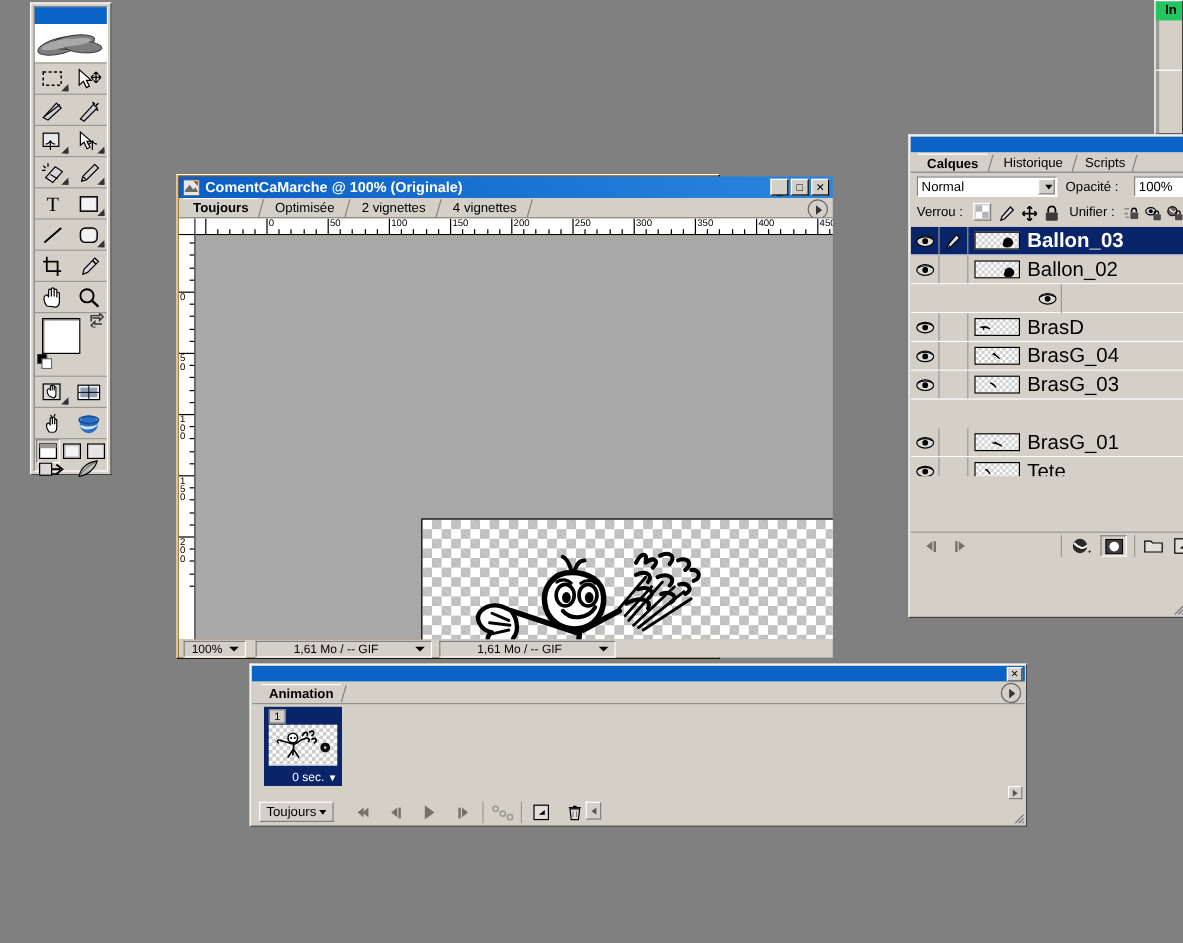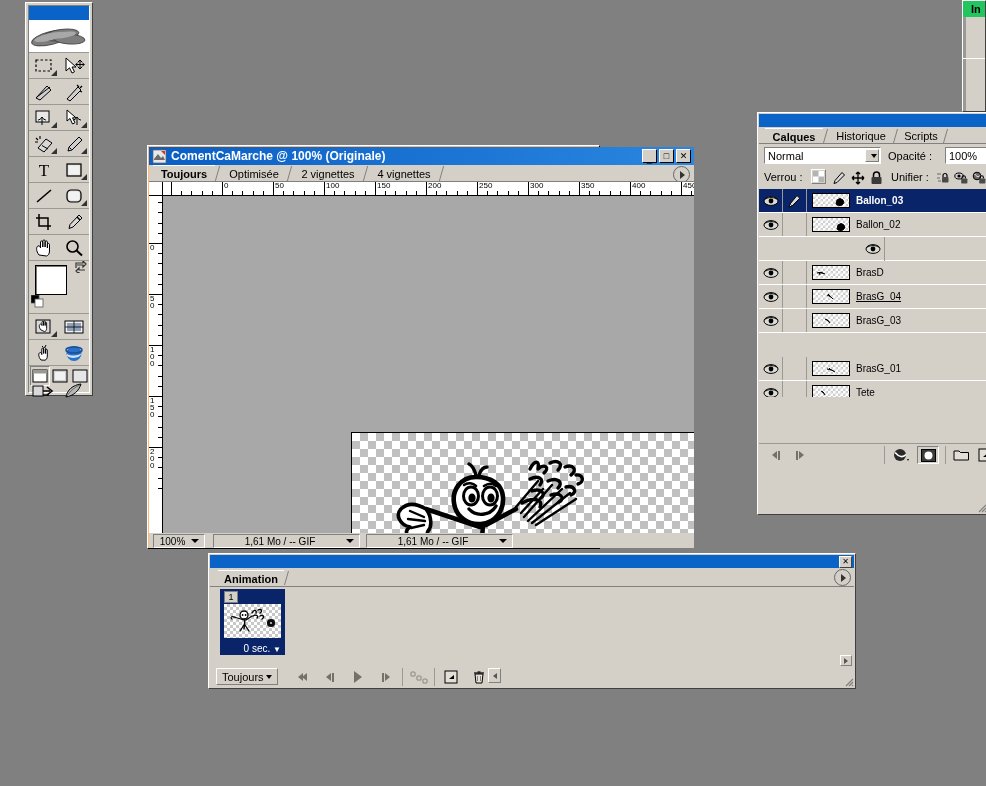--- a/index.html
+++ b/index.html
@@ -60,21 +60,21 @@
   
   #swatch-block{position:absolute;left:0;top:248px;width:60px;height:52px;}
   #sw-fg{position:absolute;left:6px;top:4px;width:30px;height:28px;background:#ffffff;border:1px solid #000;box-shadow:1px 1px 0 #7a7a74 inset;}
   #sw-bg{position:absolute;left:26px;top:18px;width:30px;height:28px;background:#dfe3d9;border:1px solid #000;z-index:-1;}
   #sw-swapp{position:absolute;right:2px;top:0px;font-size:11px;color:#333;}
   #sw-default{position:absolute;left:2px;top:34px;width:14px;height:14px;}
 
   
   #docwin{
     left:147px;top:145px;width:453px;height:404px;
-    background:#fdba74;
+    background:#a16207;
     border:1px solid;border-color:#ffffff #000000 #000000 #ffffff;
     box-sizing:border-box;
   }
   #doc-title{position:absolute;left:1px;top:1px;width:545px;height:18px;
     background:linear-gradient(to right,#0a5ec4,#2a86e0);
     display:flex;align-items:center;}
   #doc-title-text{color:#fff;font-weight:bold;font-size:12px;margin-left:4px;letter-spacing:0;}
   #doc-icon{width:15px;height:15px;margin-left:3px;flex:0 0 auto;}
   .winbtn{width:15px;height:14px;background:#d4d0c8;
     border:1px solid;border-color:#ffffff #000000 #000000 #ffffff;
@@ -137,21 +137,21 @@
      display:flex;align-items:center;justify-content:center;}
   .lk-ico{position:absolute;top:3px;}
 
   #lp-list{position:absolute;left:1px;top:76px;width:228px;height:208px;background:#d4d0c8;overflow:hidden;}
   .layerrow{position:absolute;left:0;width:228px;height:24px;box-sizing:border-box;border-bottom:1px solid #fff;display:flex;align-items:center;background:#d4d0c8;}
   .layerrow.sel{background:#0a246a;}
   .eyecell{width:23px;height:23px;flex:0 0 auto;display:flex;align-items:center;justify-content:center;
      border-right:1px solid #9a9a94;}
   .brushcell{width:23px;height:23px;flex:0 0 auto;display:flex;align-items:center;justify-content:center;border-right:1px solid #9a9a94;}
   .lthumb{width:38px;height:15px;margin-left:5px;border:1px solid #000;box-sizing:border-box;flex:0 0 auto;position:relative;overflow:hidden;}
-  .lname{margin-left:6px;font-size:10px;color:#000;}
+  .lname{margin-left:6px;font-size:17px;color:#000;}
   .layerrow.sel .lname{color:#fff;font-weight:bold;}
 
   #lp-empty{position:absolute;left:1px;top:284px;width:228px;height:46px;background:#d4d0c8;}
   #lp-bottombar{position:absolute;left:1px;top:330px;width:228px;height:22px;background:#d4d0c8;border-top:1px solid #9a9a94;}
   .lpb{position:absolute;top:2px;height:18px;display:flex;align-items:center;justify-content:center;}
   #lp-grip{position:absolute;right:1px;bottom:1px;width:12px;height:12px;}
 
   
   #animpal{
     left:208px;top:553px;width:648px;height:136px;
@@ -816,21 +816,21 @@
           </svg>
         </div>
         <div class="brushcell"></div>
         <div class="lthumb checker-xs">
           <svg width="36" height="13" viewBox="0 0 36 13" style="position:absolute;left:0;top:0;">
             <path d="M4 7 q4 -2 8 1 M6 6 l1 3" fill="#000" stroke="#000" stroke-width="1"></path>
           </svg>
         </div>
         <span class="lname">BrasD</span>
       </div>
-      <div class="layerrow" style="top: 96px; text-decoration: underline;">
+      <div class="layerrow" style="top: 96px;">
         <div class="eyecell">
           <svg width="16" height="12" viewBox="0 0 16 12">
             <ellipse cx="8" cy="6" rx="7" ry="4.4" fill="#dcdcd6" stroke="#000" stroke-width="1"></ellipse>
             <circle cx="8" cy="6" r="2.4" fill="#000"></circle>
             <path d="M1.5 4.5 q6.5 -4 13 0" fill="none" stroke="#000" stroke-width="0.9"></path>
           </svg>
         </div>
         <div class="brushcell"></div>
         <div class="lthumb checker-xs">
           <svg width="36" height="13" viewBox="0 0 36 13" style="position:absolute;left:0;top:0;">

